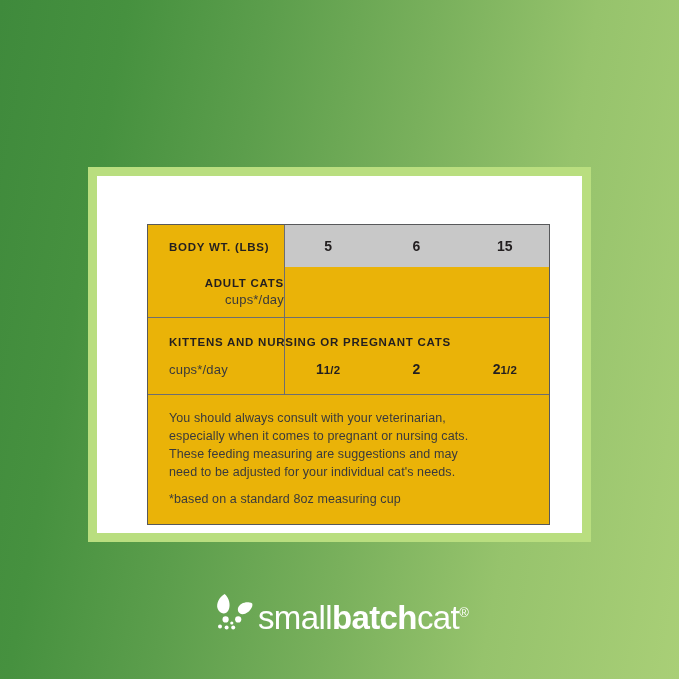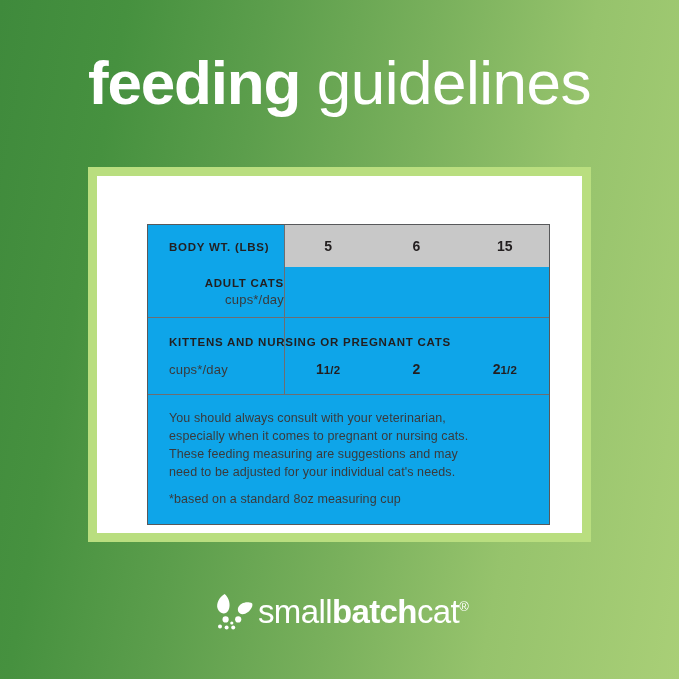--- a/index.html
+++ b/index.html
@@ -72,21 +72,21 @@
   }
 
   
   .feed-table {
     position: absolute;
     left: 50px;
     top: 48px;
     width: 403px;
     border: 1px solid #58595B;
     box-sizing: border-box;
-    background: #0ea5e9;
+    background: #eab308;
   }
 
   .tbl-section {
     position: relative;
   }
 
   .row {
     display: flex;
     position: relative;
   }
@@ -222,21 +222,21 @@
     letter-spacing: 0.1px;
   }
 
   
   .logo-wrap {
     position: absolute;
     left: 0;
     right: 0;
     top: 588px;
     display: flex;
-    align-items: center;
+    align-items: flex-end;
     justify-content: center;
     gap: 1px;
   }
   .logo-mark {
     width: 46px;
     height: 42px;
     display: block;
     margin-top: 4px;
   }
   .logo-text {
@@ -253,23 +253,20 @@
     font-size: 13px;
     vertical-align: super;
     font-weight: 300;
   }
 </style>
 </head>
 <body>
 
 <div class="poster">
 
-  <div class="title-wrap">
-    <span class="title"><span class="t-bold">feeding</span><span class="t-light"> guidelines</span></span>
-  </div>
 
   <div class="card-frame">
     <div class="card-inner">
 
       <div class="feed-table">
 
         <div class="tbl-section">
           <div class="hdr-band"></div>
           <div class="vdiv"></div>
 

